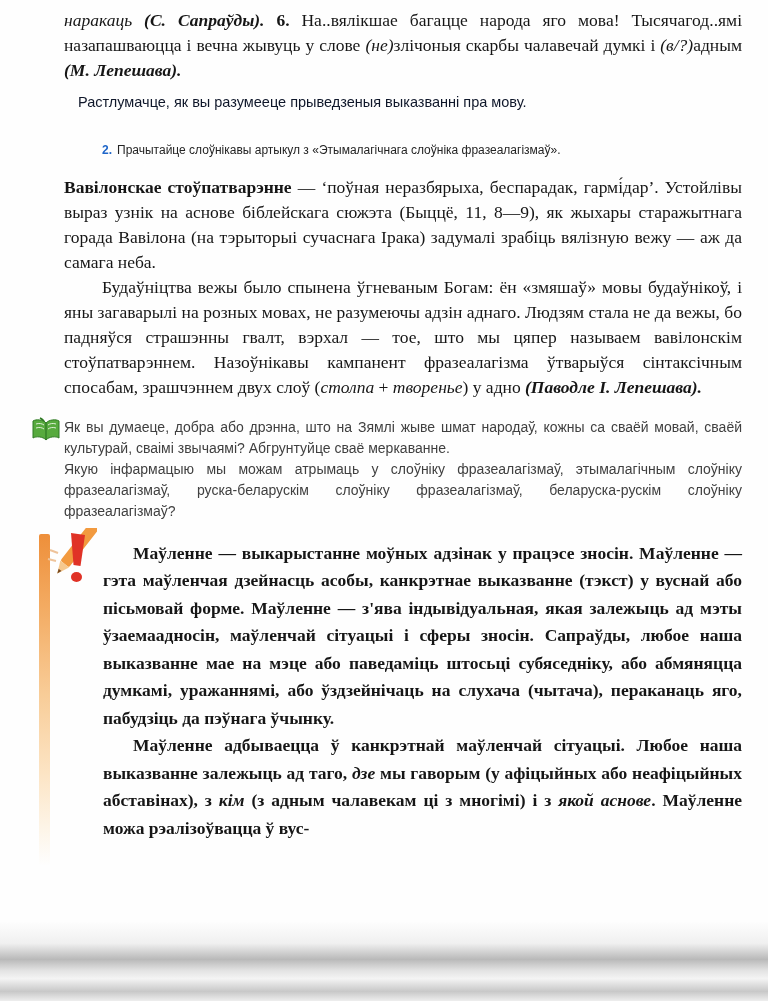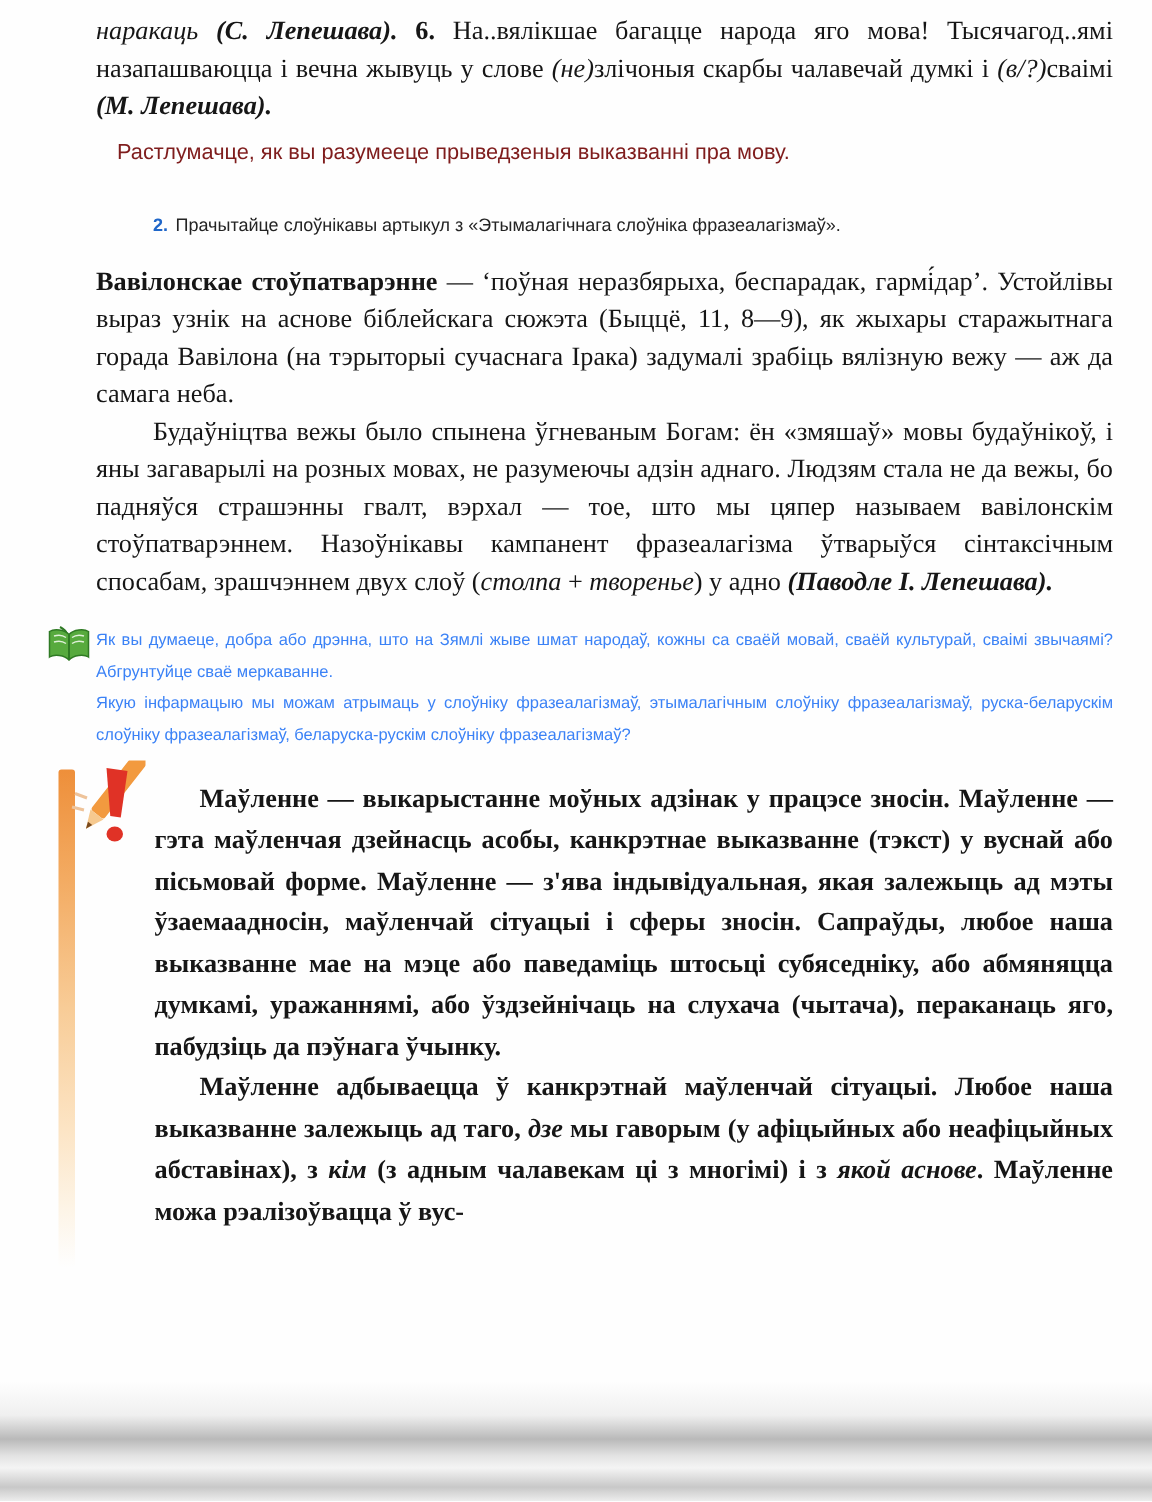--- a/index.html
+++ b/index.html
@@ -14,21 +14,21 @@
   .content { position: absolute; left: 64px; top: 8px; width: 678px; }
 
   .serif-p { font-size: 17.5px; line-height: 25px; text-align: justify; }
   .indent { text-indent: 38px; }
   .b { font-weight: bold; }
   .i { font-style: italic; }
 
   .tasks {
     margin: 9px 0 0 14px;
     font-family: "Liberation Sans", sans-serif;
-    font-size: 14.5px; line-height: 21.5px; color: #7f1d1d;
+    font-size: 14.5px; line-height: 21.5px; color: #0f172a;
   }
   .task-item { position: relative; }
   .task-item .bullet {
     position: absolute; left: -14px; top: 7px;
     width: 7px; height: 7px; border-radius: 50%;
     background: #cf2d6e;
   }
 
   .exercise {
     margin-top: 25px;
@@ -36,21 +36,21 @@
     font-size: 12px; line-height: 23px; color: #242424;
     text-indent: 38px; text-align: justify;
   }
   .ex-num { font-weight: bold; color: #1f66c9; margin-right: 5px; }
 
   .article { margin-top: 13px; }
 
   .questions {
     margin-top: 17px; position: relative;
     font-family: "Liberation Sans", sans-serif;
-    font-size: 11px; line-height: 21px; color: #3b82f6;
+    font-size: 14px; line-height: 21px; color: #404040;
     text-align: justify;
   }
   .questions p { margin: 0; }
   .q-icon { position: absolute; left: -34px; top: 0px; }
 
   .rule {
     margin-top: 18px; margin-left: 39px;
     position: relative;
     font-weight: bold;
   }
@@ -76,21 +76,21 @@
       #c8c8c8 88%,
       #eeeeee 100%);
   }
 </style>
 </head>
 <body>
 
 <div class="page">
   <div class="content">
 
-    <p class="serif-p"><span class="i">наракаць </span><span class="b i">(С. Лепешава).</span><span> </span><span class="b">6.</span><span> На..вялікшае багацце народа яго мова! Тысячагод..ямі назапашваюцца і вечна жывуць у слове </span><span class="i">(не)</span><span>злічоныя скарбы чалавечай думкі і </span><span class="i">(в/?)</span><span>сваімі </span><span class="b i">(М. Лепешава).</span></p>
+    <p class="serif-p"><span class="i">наракаць </span><span class="b i">(С. Сапраўды).</span><span> </span><span class="b">6.</span><span> На..вялікшае багацце народа яго мова! Тысячагод..ямі назапашваюцца і вечна жывуць у слове </span><span class="i">(не)</span><span>злічоныя скарбы чалавечай думкі і </span><span class="i">(в/?)</span><span>адным </span><span class="b i">(М. Лепешава).</span></p>
 
     <div class="tasks">
       <div class="task-item">
         <span>Растлумачце, як вы разумееце прыведзеныя выказванні пра мову.</span>
       </div>
     </div>
 
     <p class="exercise">
       <span class="ex-num">2.</span><span>Прачытайце слоўнікавы артыкул з «Этымалагічнага слоўніка фразеалагізмаў».</span>
     </p>

